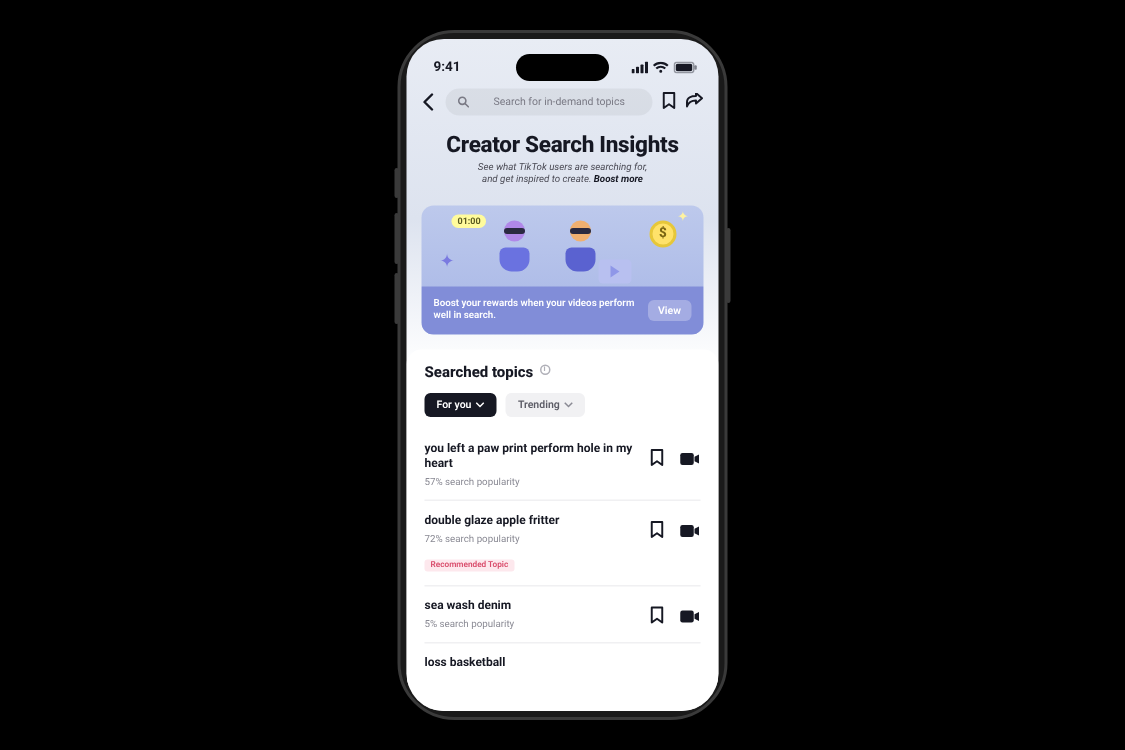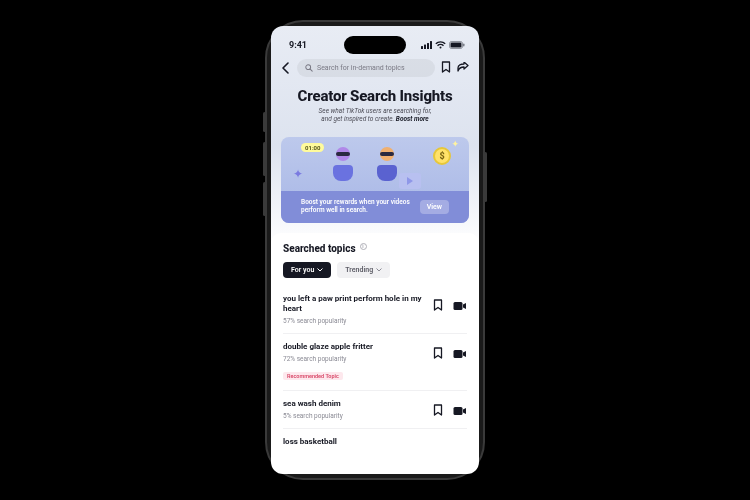--- a/index.html
+++ b/index.html
@@ -28,21 +28,21 @@
     border-radius: 2px;
   }
   .side-btn.left1 { left: -4px; top: 90px; width: 3px; height: 20px; }
   .side-btn.left2 { left: -4px; top: 120px; width: 3px; height: 34px; }
   .side-btn.left3 { left: -4px; top: 160px; width: 3px; height: 34px; }
   .side-btn.right1 { right: -4px; top: 130px; width: 3px; height: 50px; }
   .screen {
     width: 100%;
     height: 100%;
     background: linear-gradient(180deg, #e8ecf4 0%, #dde3ef 120px, #ffffff 220px, #ffffff 100%);
-    border-radius: 12px;
+    border-radius: 25px;
     overflow: hidden;
     position: relative;
     color: #161823;
   }
   .notch {
     position: absolute;
     top: 10px;
     left: 50%;
     transform: translateX(-50%);
     width: 62px;
@@ -69,21 +69,21 @@
     padding: 4px 10px;
   }
   .back-ch { display:flex; align-items:center; }
   .search-box {
     flex: 1;
     background: rgba(0,0,0,0.05);
     border-radius: 20px;
     height: 18px;
     display: flex;
     align-items: center;
-    gap: 4px;
+    gap: 16px;
     padding: 0 8px;
     font-size: 7px;
     color: #7a7a85;
   }
   .hero {
     padding: 6px 14px 8px 14px;
     text-align: center;
   }
   .hero-title {
     font-size: 15px;
@@ -132,21 +132,21 @@
   .play { position:absolute; right:48px; bottom:2px; width:22px; height:16px; background:#b8c0f0; border-radius:3px; display:flex; align-items:center; justify-content:center; }
   .play::after { content:""; border-left:6px solid #8f97e8; border-top:4px solid transparent; border-bottom:4px solid transparent; }
   .coin { position:absolute; right:18px; top:10px; width:18px; height:18px; border-radius:50%; background:#ffe26a; border:2px solid #e6c73a; display:flex; align-items:center; justify-content:center; font-size:9px; font-weight:800; color:#7a6512; }
   .spark { position:absolute; right:10px; top:2px; color:#fff3a0; font-size:9px; }
   .promo-footer {
     position:absolute; bottom:0; left:0; right:0;
     background: #818dd8;
     height: 32px;
     display: flex;
     align-items: center;
-    padding: 0 20px;
+    padding: 0 8px;
     gap: 6px;
   }
   .promo-text {
     flex:1;
     color: #fff;
     font-size: 6.5px;
     font-weight: 600;
     line-height: 1.2;
   }
   .promo-view {

